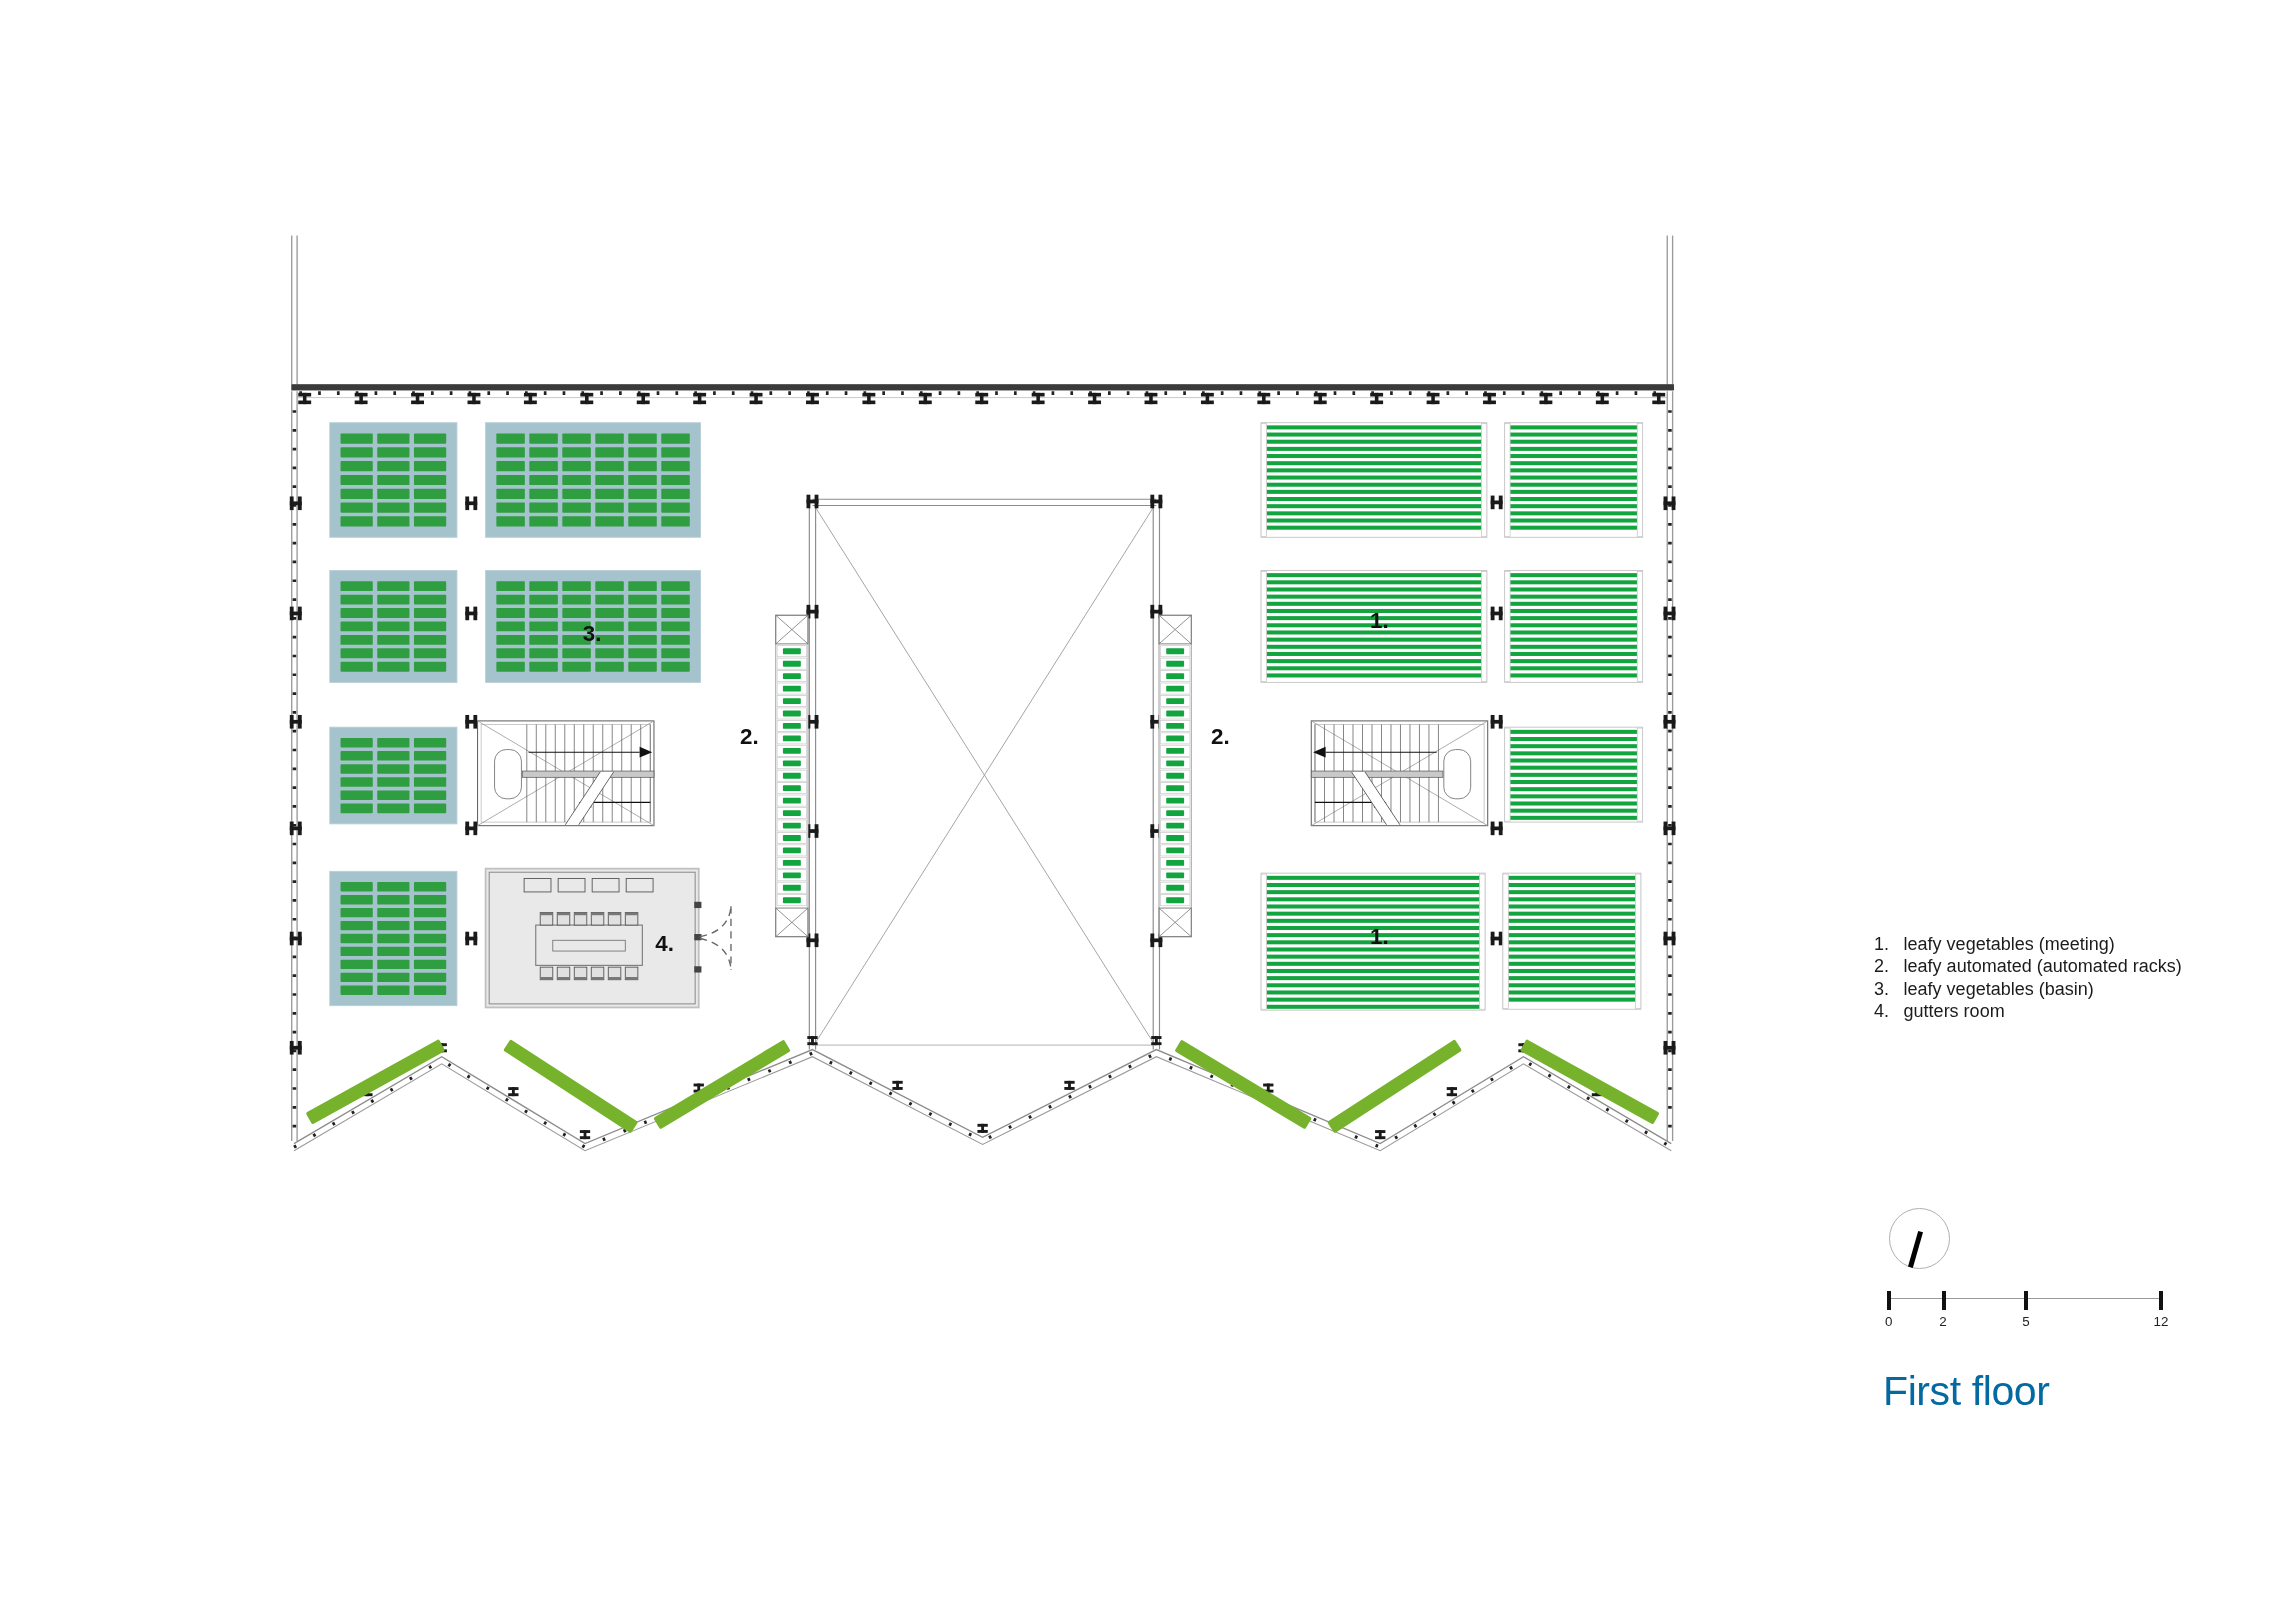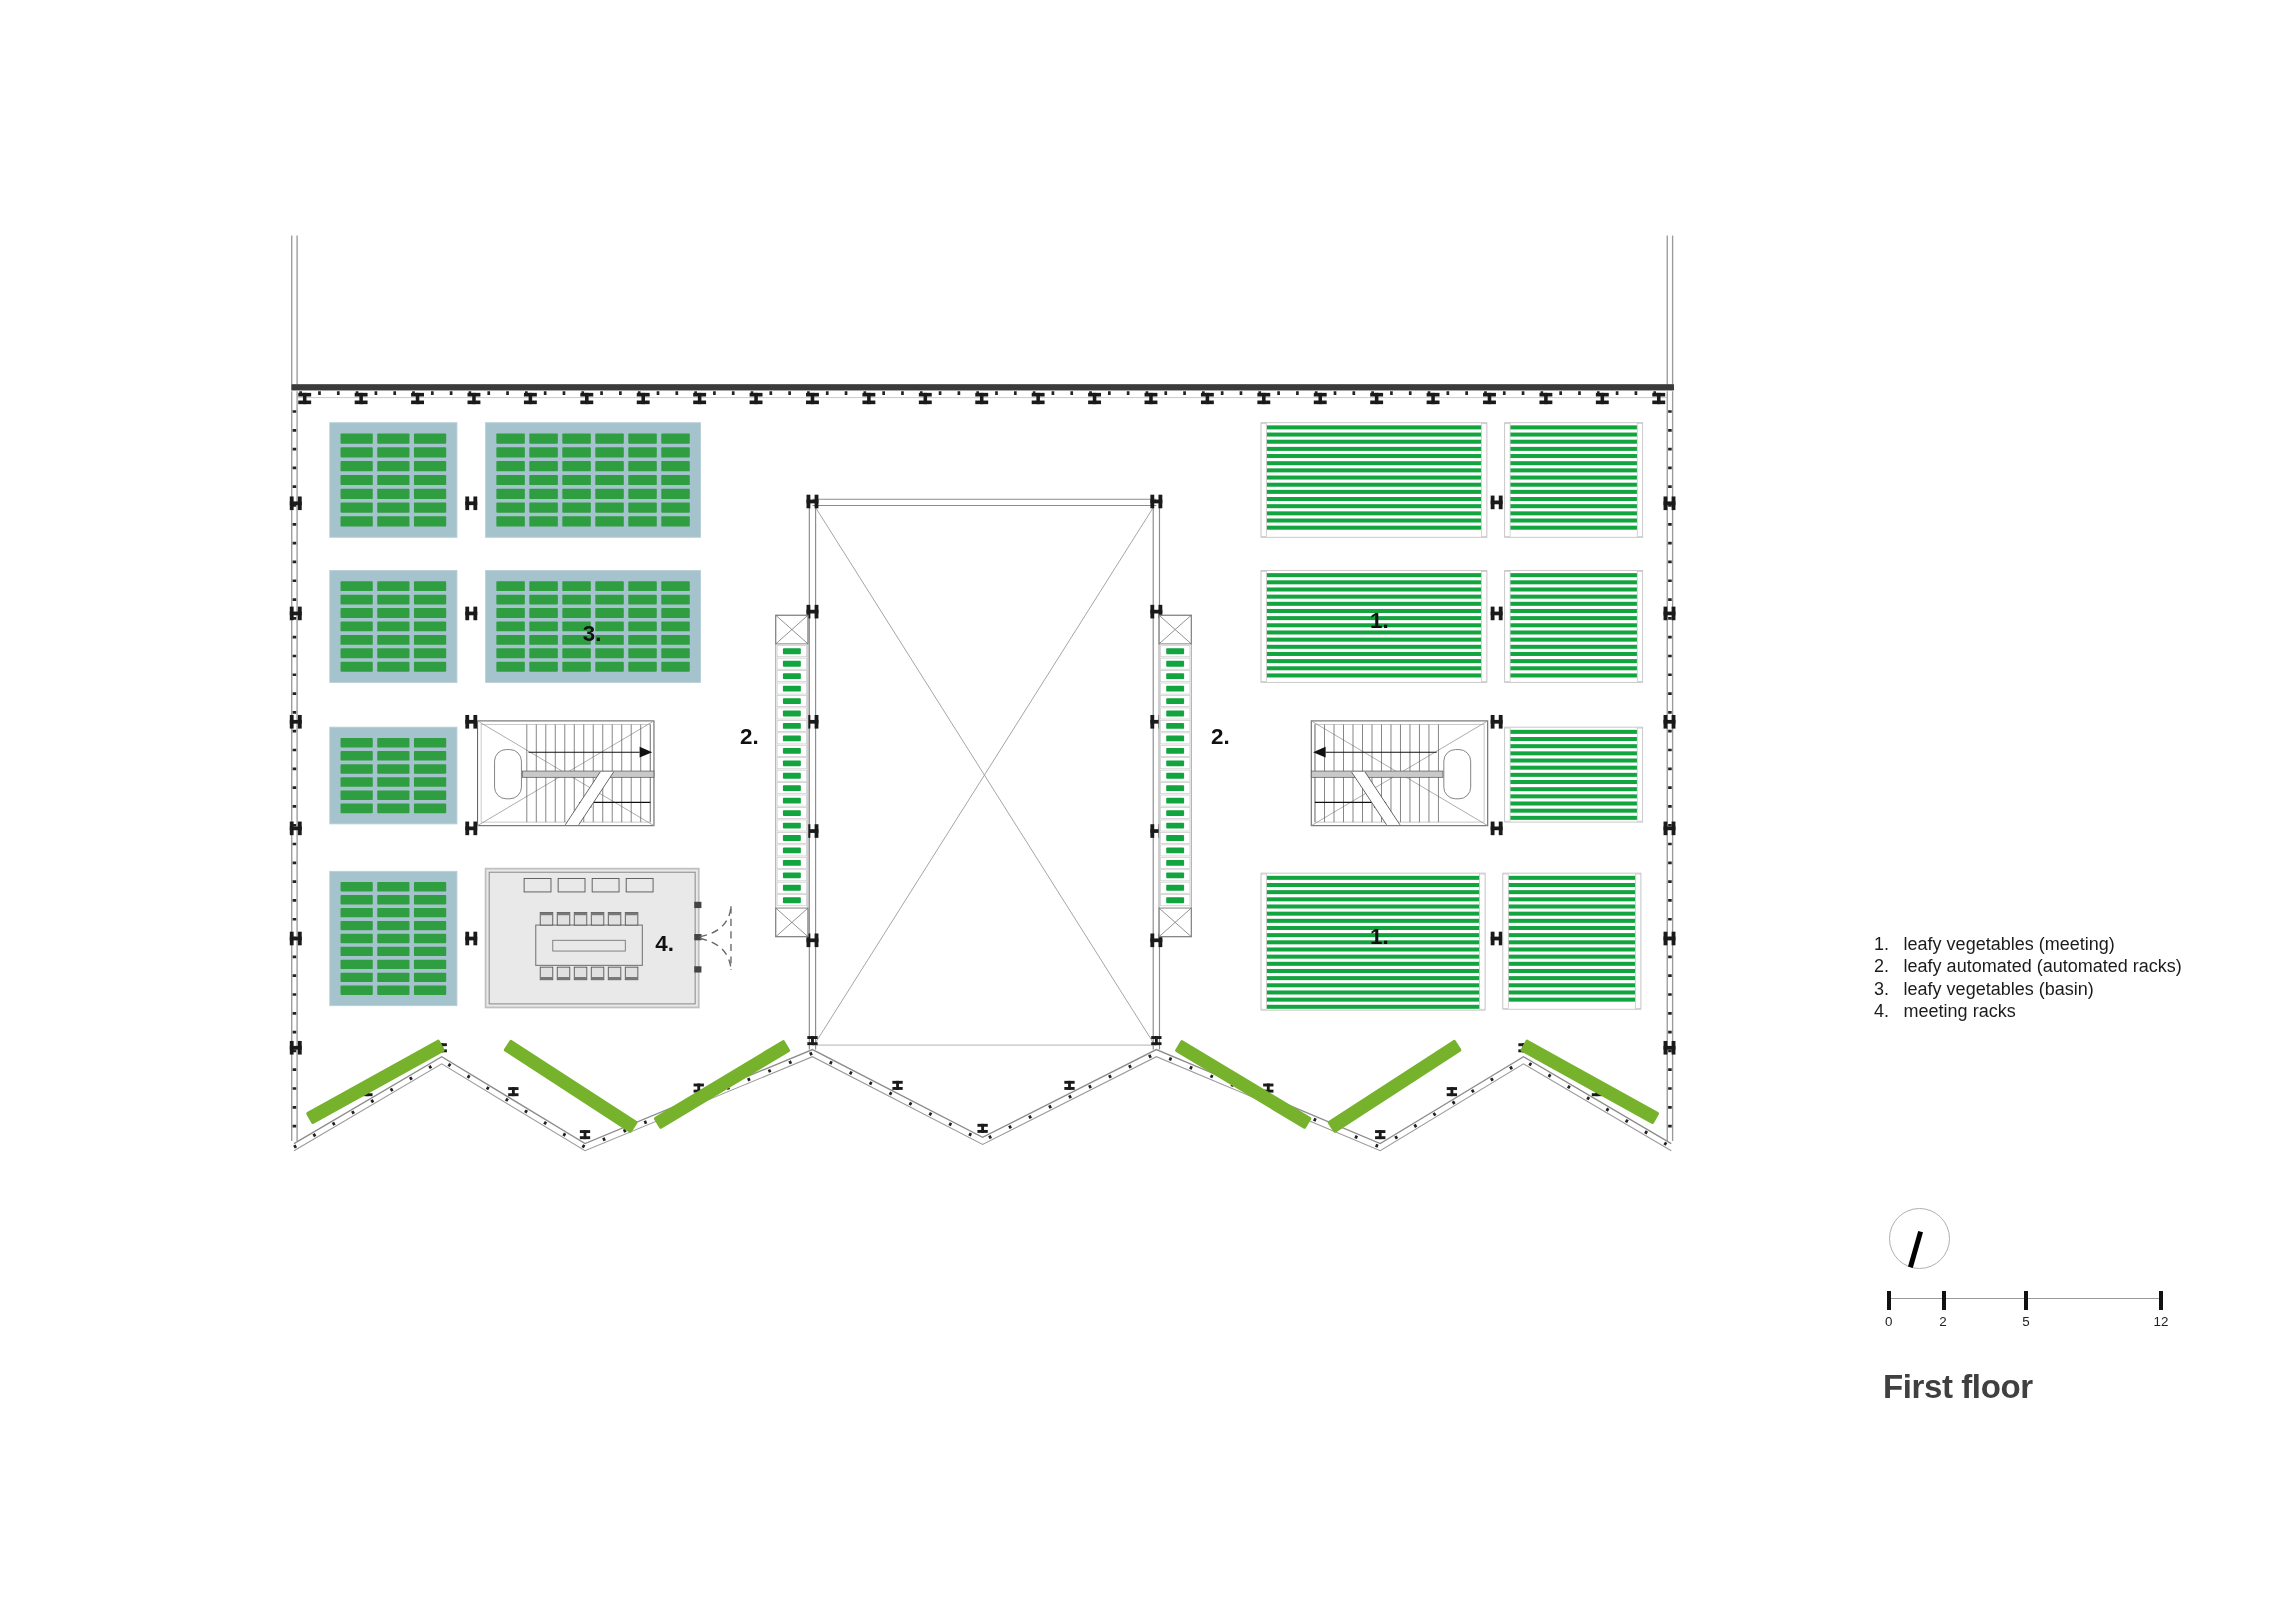--- a/index.html
+++ b/index.html
@@ -12,21 +12,21 @@
   .legend-num{width:29.6px;flex:0 0 29.6px;}
   .legend-label{white-space:nowrap;}
   .north{position:absolute;left:1889px;top:1208px;width:59px;height:59px;border:0.9px solid #b0b0b0;
          border-radius:50%;}
   .north-needle{position:absolute;left:23px;top:21.5px;width:5.4px;height:37px;background:#000;
                 transform:rotate(16deg);}
   .scalebar{position:absolute;left:1887px;top:1291px;width:274px;height:41px;}
   .scalebar-line{position:absolute;left:0;top:7.2px;width:274px;height:0.9px;background:#9a9a9a;}
   .sb-tick{position:absolute;top:0;width:3.6px;height:19px;background:#111;}
   .sb-label{position:absolute;top:23px;transform:translateX(-50%);font-size:13.4px;color:#222;}
-  .title{position:absolute;left:1883px;top:1368px;font-size:33px;font-weight:700;color:#404040;
+  .title{position:absolute;left:1883px;top:1368px;font-size:41px;font-weight:400;color:#0369a1;
          letter-spacing:-0.4px;}
 </style>
 </head>
 <body>
 
 <div id="canvas">
 
   <svg id="plan-svg" width="2293" height="1620" viewBox="0 0 2560 1809">
     <defs>
       <g id="ibeam" fill="#1a1a1a">
@@ -730,21 +730,21 @@
     <div class="legend-row">
       <span class="legend-num">2.</span>
       <span class="legend-label">leafy automated (automated racks)</span>
     </div>
     <div class="legend-row">
       <span class="legend-num">3.</span>
       <span class="legend-label">leafy vegetables (basin)</span>
     </div>
     <div class="legend-row">
       <span class="legend-num">4.</span>
-      <span class="legend-label">meeting racks</span>
+      <span class="legend-label">gutters room</span>
     </div>
   </div>
 
   <div class="north">
     <div class="north-needle"></div>
   </div>
 
   <div class="scalebar">
     <div class="scalebar-line"></div>
     <div class="sb-tick" style="left:0px"></div>

